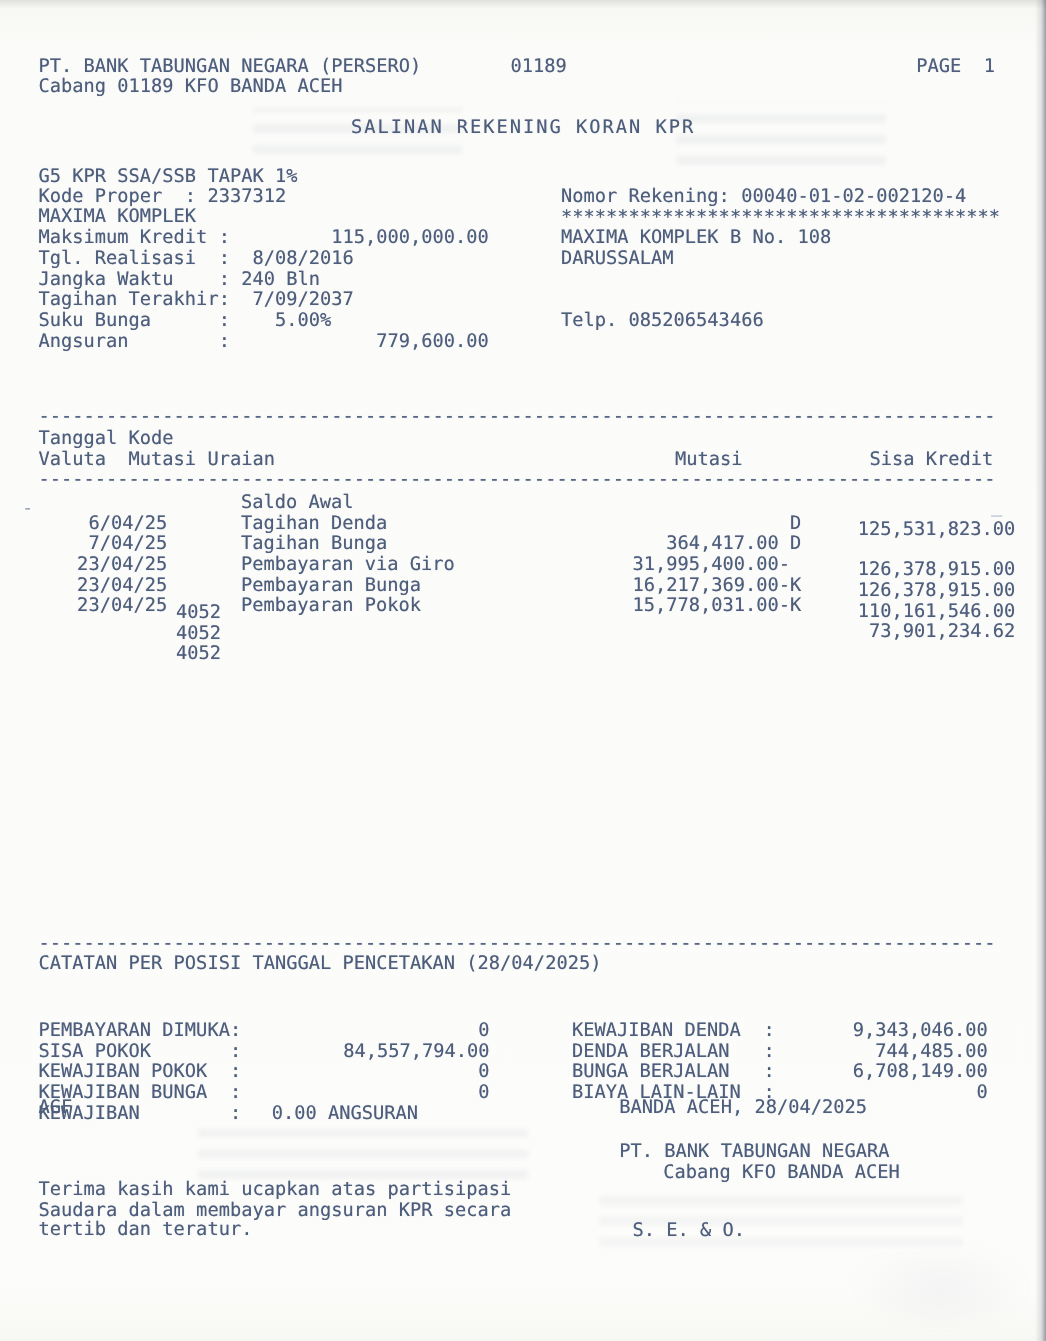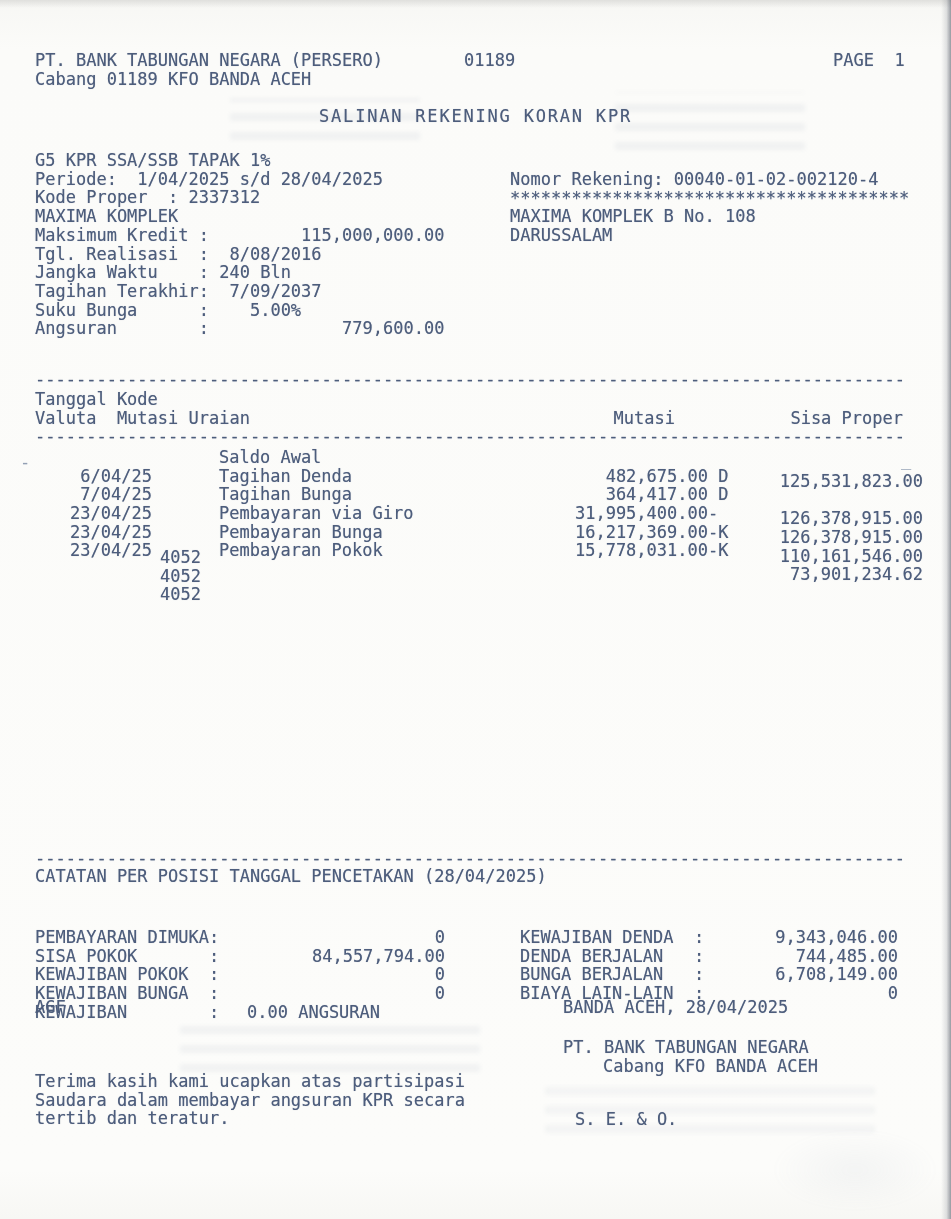--- a/index.html
+++ b/index.html
@@ -66,61 +66,60 @@
 
   <div class="abs" style="left:35px;top:50px;">PT. BANK TABUNGAN NEGARA (PERSERO)</div>
   <div class="abs" style="left:464px;top:50px;">01189</div>
   <div class="abs" style="left:833px;top:50px;">PAGE  1</div>
   <div class="abs" style="left:35px;top:69px;">Cabang 01189 KFO BANDA ACEH</div>
 
   <div class="title" style="top:106px;">SALINAN REKENING KORAN KPR</div>
 
   <div class="block" style="left:35px;top:151px;">
     <div class="ln">G5 KPR SSA/SSB TAPAK 1%</div>
-    <div class="ln">Periode:  1/04/2025 s/d 28/04/2025</div>
     <div class="ln">Kode Proper  : 2337312</div>
     <div class="ln">MAXIMA KOMPLEK</div>
     <div class="ln">Maksimum Kredit :         115,000,000.00</div>
     <div class="ln">Tgl. Realisasi  :  8/08/2016</div>
     <div class="ln">Jangka Waktu    : 240 Bln</div>
     <div class="ln">Tagihan Terakhir:  7/09/2037</div>
     <div class="ln">Suku Bunga      :    5.00%</div>
     <div class="ln">Angsuran        :             779,600.00</div>
   </div>
 
   <div class="block" style="left:510px;top:170px;">
     <div class="ln">Nomor Rekening: 00040-01-02-002120-4</div>
     <div class="ln">***************************************</div>
     <div class="ln">MAXIMA KOMPLEK B No. 108</div>
     <div class="ln">DARUSSALAM</div>
     <div class="ln"></div>
     <div class="ln"></div>
+    <div class="ln">Telp. 085206543466</div>
   </div>
 
   <div class="sep" style="top:369px;">-------------------------------------------------------------------------------------</div>
   <div class="abs" style="left:35px;top:389px;">Tanggal Kode</div>
   <div class="abs" style="left:35px;top:408px;">Valuta  Mutasi Uraian</div>
   <div class="abs th-mut" style="top:408px;">Mutasi</div>
-  <div class="abs th-sisa" style="top:408px;">Sisa Proper</div>
+  <div class="abs th-sisa" style="top:408px;">Sisa Kredit</div>
   <div class="sep" style="top:426px;">-------------------------------------------------------------------------------------</div>
 
   <div class="trows">
     <div class="trow">
       <span class="c-val"></span>
       <span class="c-kode"></span>
       <span class="c-ura">Saldo Awal</span>
       <span class="c-mut"></span>
       <span class="c-suf"></span>
       <span class="c-sisa">125,531,823.00</span>
     </div>
     <div class="trow">
       <span class="c-val">6/04/25</span>
       <span class="c-kode"></span>
       <span class="c-ura">Tagihan Denda</span>
-      <span class="c-mut">482,675.00</span>
       <span class="c-suf"> D</span>
     </div>
     <div class="trow">
       <span class="c-val">7/04/25</span>
       <span class="c-kode"></span>
       <span class="c-ura">Tagihan Bunga</span>
       <span class="c-mut">364,417.00</span>
       <span class="c-suf"> D</span>
       <span class="c-sisa">126,378,915.00</span>
     </div>

